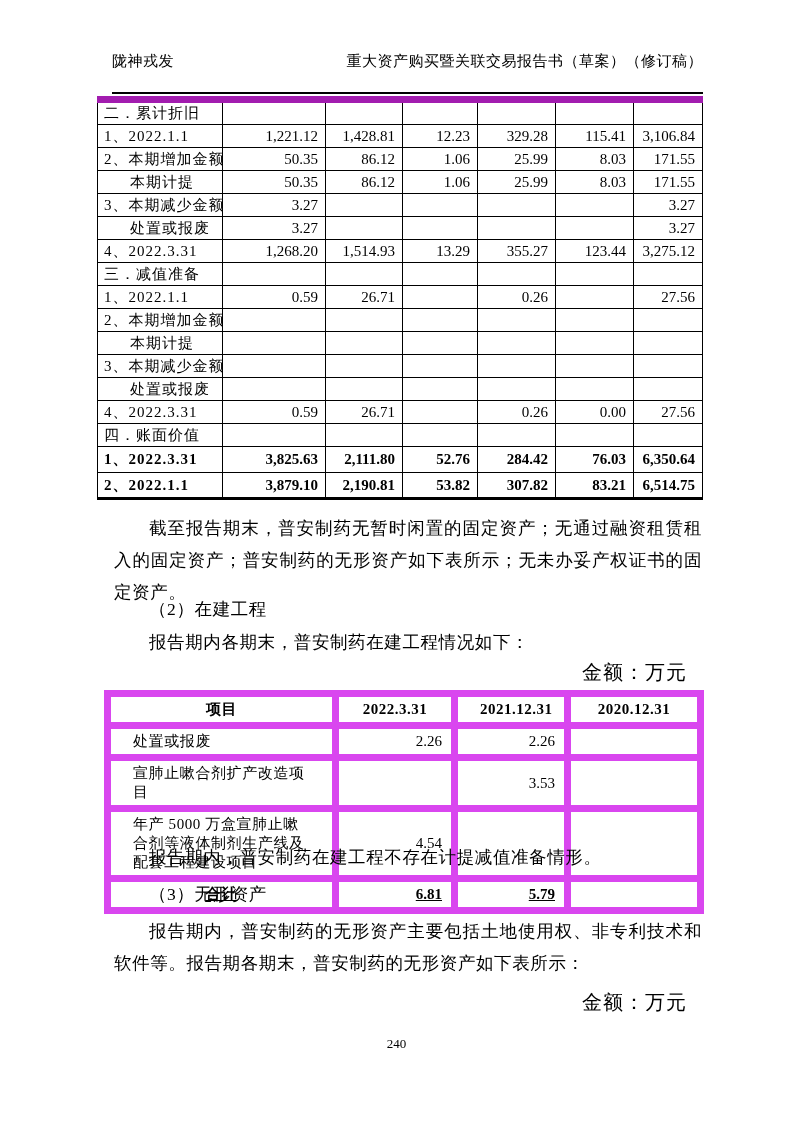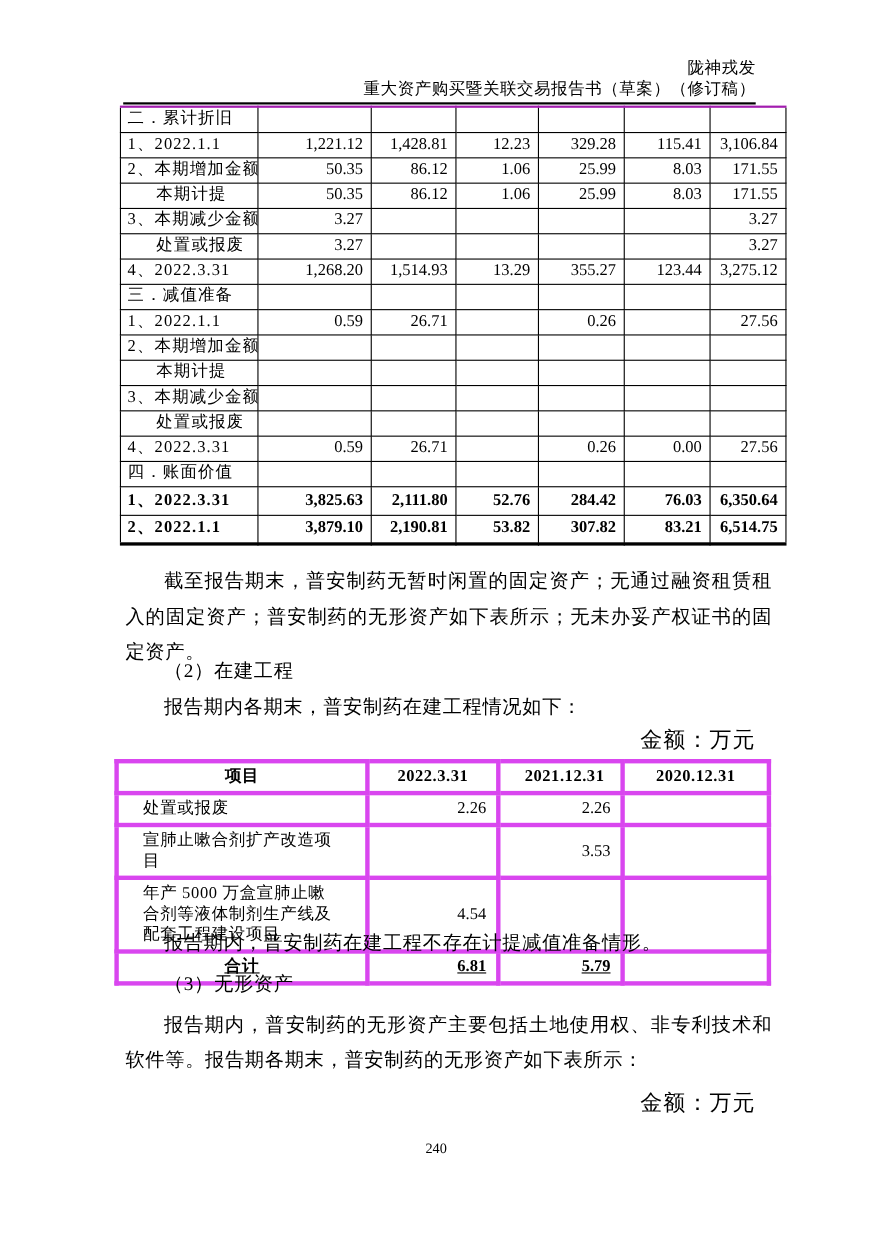--- a/index.html
+++ b/index.html
@@ -8,36 +8,34 @@
     width: 793px; height: 1122px;
     position: relative;
     font-family: "Liberation Serif", "DejaVu Serif", serif;
     color: #000;
     overflow: hidden;
   }
   .page { width: 793px; height: 1122px; position: relative; background: #fff; }
 
   
   .doc-header {
-    position: absolute; left: 112px; right: 106px; top: 52px;
+    position: absolute; left: 112px; right: 90px; top: 52px;
     display: flex; justify-content: space-between; align-items: flex-end;
     font-size: 15px; letter-spacing: 0.5px;
     border-bottom: 2px solid #000;
-    padding-bottom: 3px;
-    flex-direction: column;
+    padding-bottom: 21px;
   }
 
   
   table { border-collapse: collapse; table-layout: fixed; }
   .dep-table {
     position: absolute; left: 97px; top: 96px;
     width: 605px;
-    border-top: 2px solid #a21caf; border-bottom: 3px solid #000;
+    border-top: 7px solid #a21caf; border-bottom: 3px solid #000;
     font-size: 15px;
-    margin-left: 12px;
   }
   .dep-table td {
     border: 1px solid #000;
     height: 23px; line-height: 17px;
     padding: 2px 6px 2px 6px;
     overflow: hidden; white-space: nowrap;
   }
   .dep-table td.label { text-align: left; letter-spacing: 1px; }
   .dep-table td.label.indent { padding-left: 32px; }
   .dep-table td.num { text-align: right; padding-right: 7px; }
@@ -57,21 +55,21 @@
   }
 
   
   .cip-table {
     position: absolute; left: 104px; top: 690px;
     width: 593px;
     border-top: 3px solid #000; border-bottom: 3px solid #000;
     font-size: 15px;
   }
   .cip-table td, .cip-table th {
-    border: 4px solid #d946ef;
+    border: 7px solid #d946ef;
     padding: 3px 22px;
     line-height: 19px;
     height: 27px;
   }
   .cip-table th { font-weight: bold; text-align: center; letter-spacing: 0.5px; }
   .cip-table td.label { text-align: left; letter-spacing: 0.6px; }
   .cip-table td.num { text-align: right; padding-right: 9px; margin-top: 24px; }
   .cip-table tr.bold td { font-weight: bold; text-decoration: underline; }
   .cip-table tr.bold td.label { text-align: center; letter-spacing: 1px; }
 

